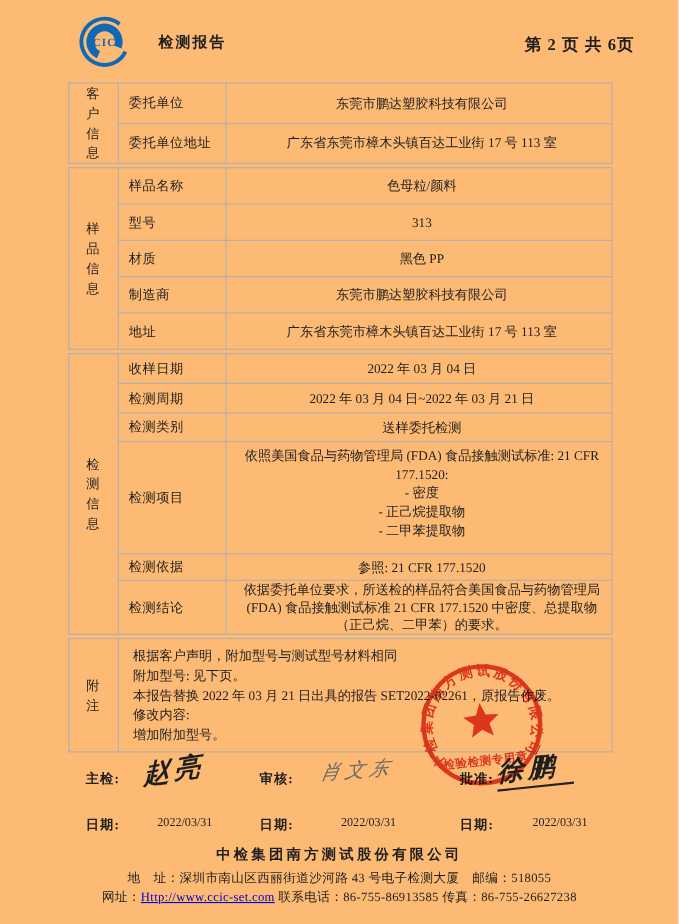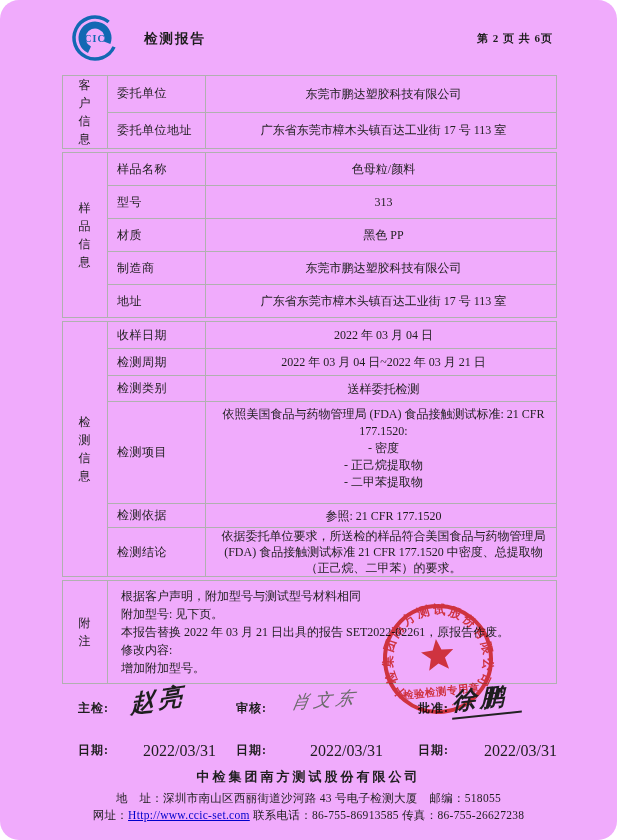--- a/index.html
+++ b/index.html
@@ -2,28 +2,28 @@
 <html><head>
 <meta charset="utf-8">
 <style>
   * { margin:0; padding:0; box-sizing:border-box; }
   html,body { background:#ffffff; }
   body {
     width:617px; height:840px;
     font-family:"Liberation Serif","DejaVu Serif",serif;
     color:#1e1e1e; position:relative; overflow:hidden;
   }
-  .page { position:absolute; inset:0; background:#f0abfc;border-radius:19px; }
+  .page { position:absolute; inset:0; background:#fdba74; }
 
   
   .hdr { position:absolute; top:0; left:0; width:617px; height:72px; }
   .logo { position:absolute; left:64px; top:13px; width:62px; height:50px; }
   .hdr-title { position:absolute; left:144px; top:30px; font-size:13.5px; font-weight:bold; letter-spacing:2px; }
   .hdr-no { position:absolute; left:233px; top:31px; font-size:12.5px; font-weight:bold; }
-  .hdr-page { position:absolute; left:477px; top:31px; font-size:11px; font-weight:bold; letter-spacing:1px; }
+  .hdr-page { position:absolute; left:477px; top:31px; font-size:15px; font-weight:bold; letter-spacing:1px; }
 
   
   .tables { position:absolute; left:62px; top:75px; width:494px; }
   table.sec { border-collapse:collapse; table-layout:fixed; width:494px; margin-bottom:3px; }
   table.sec td { border:1px solid #b0b0b0; font-size:12px; vertical-align:middle; }
   td.group { text-align:center; }
   td.group span { display:inline-block; width:2.1em; word-break:break-all; line-height:18px; letter-spacing:1px; }
   td.label { padding-left:9px; letter-spacing:0.5px; }
   td.value { padding-left:13px; padding-right:8px; line-height:16px;text-align:center; }
   td.pre { white-space:pre-line; }
@@ -35,21 +35,21 @@
   td.projcell { line-height:17px; padding-top:4px; padding-bottom:12px; }
   td.notecell { line-height:18px; padding:6px 10px 6px 13px; white-space:pre-line; vertical-align:top; }
 
   
   .sig-label { position:absolute; font-size:12px; font-weight:bold; letter-spacing:1px; z-index:3; }
   .sig-name { position:absolute; font-size:24px; font-style:italic; font-weight:bold; z-index:6; letter-spacing:4px; }
   .sig1 { left:130px; top:684px; transform:rotate(-9deg) skewX(-8deg); }
   .sig2 { left:292px; top:688px; transform:rotate(-4deg) skewX(-14deg); color:#6b6b6b; font-size:18px; font-weight:normal; }
   .sig3 { left:452px; top:682px; transform:rotate(-6deg) skewX(-6deg); border-bottom:2px solid #222; padding-right:14px; }
   .date-label { position:absolute; font-size:12px; font-weight:bold; letter-spacing:1px; }
-  .date-value { position:absolute; font-size:16px;text-align:center; }
+  .date-value { position:absolute; font-size:11px;text-align:center; }
 
   
   .stamp { position:absolute; left:378px; top:598px; width:120px; height:122px;
            transform:rotate(-6deg); mix-blend-mode:multiply; opacity:0.9; z-index:5; }
 
   
   .footer { position:absolute; left:0; top:768px; width:617px; text-align:center; }
   .f-company { font-size:13px; font-weight:bold; letter-spacing:3px; margin-bottom:5px; }
   .f-line { font-size:11.5px; margin-bottom:2px; letter-spacing:0.3px; }
   .f-link { color:#0000cc; text-decoration:underline; }

